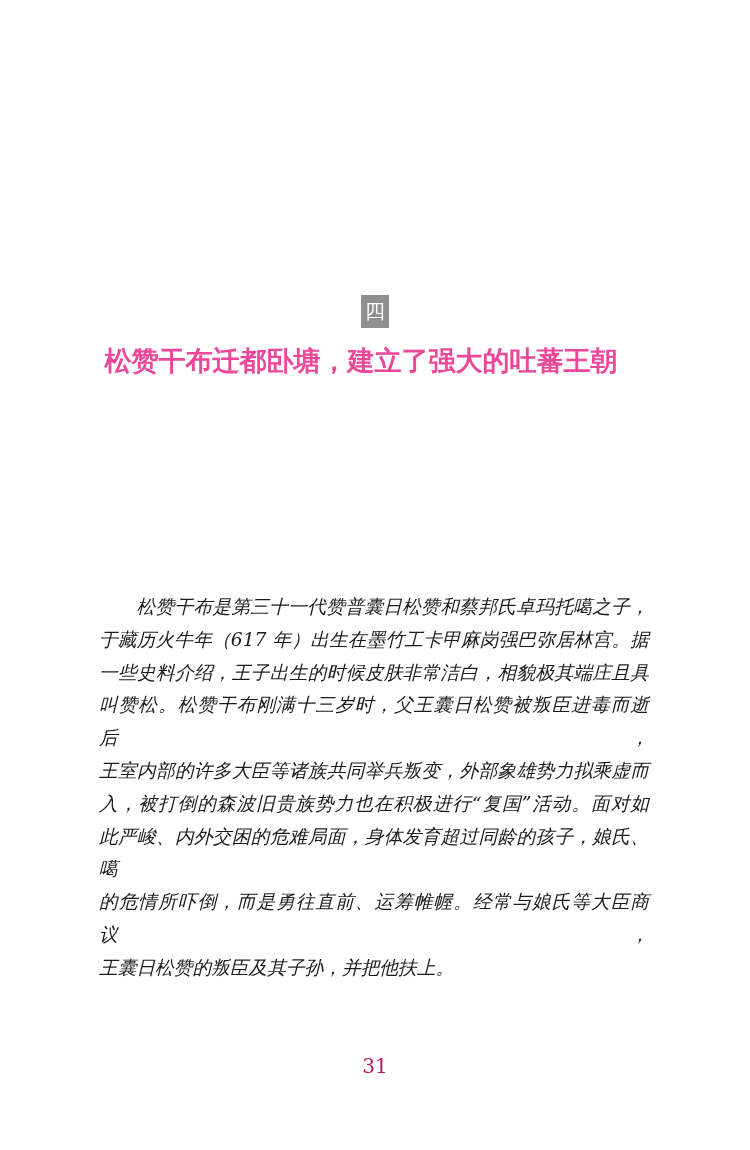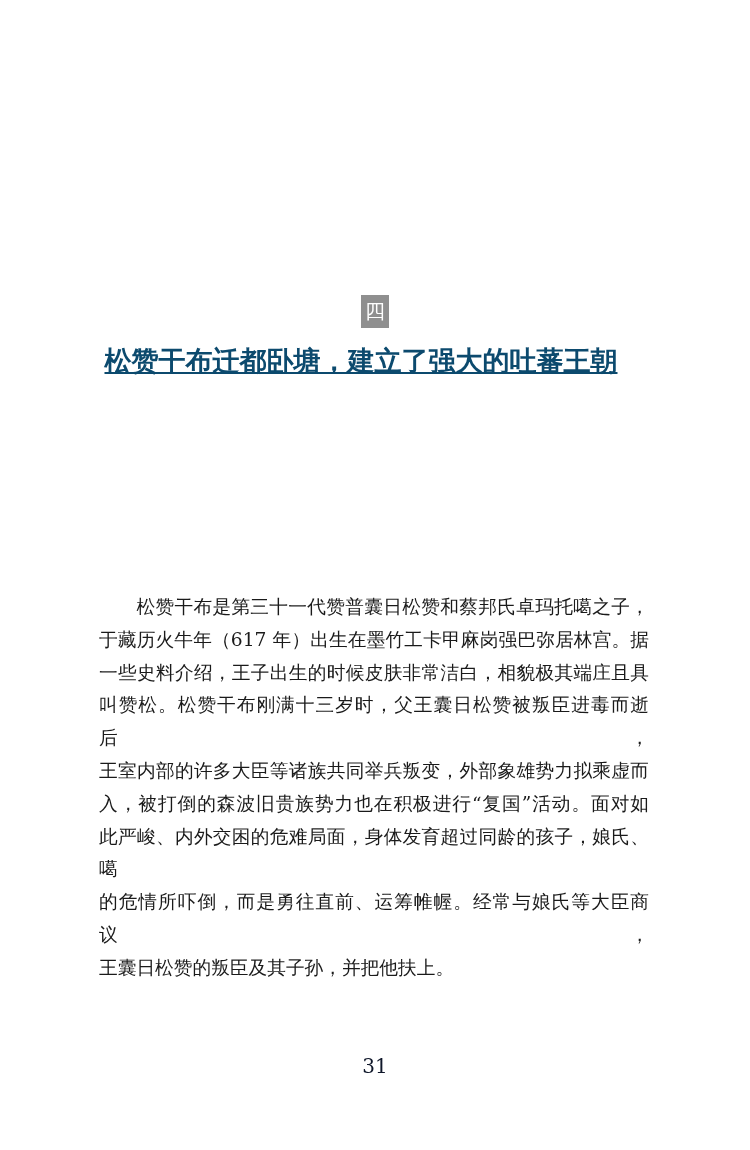--- a/index.html
+++ b/index.html
@@ -34,49 +34,49 @@
   .chapter-title {
     position: absolute;
     top: 342px;
     left: 0;
     width: 722px;
     text-align: center;
     font-size: 27px;
     line-height: 38px;
     font-weight: 700;
     letter-spacing: 0px;
-    color: #0c4a6e;
-    text-decoration: underline;
+    color: #ec4899;
   }
   .body-text {
     position: absolute;
     top: 591px;
     left: 99px;
     width: 550px;
     font-size: 18.7px;
     line-height: 32.8px;
     color: var(--text-color, #1a1a1a);
   }
   .body-line {
     text-align: justify;
     text-align-last: justify;
     text-justify: inter-character;
     white-space: normal;
+    font-style: italic;
   }
   .body-line:first-child { text-indent: 2em; }
   .body-line:last-child { text-align-last: left; }
   .page-number {
     position: absolute;
     top: 1053px;
     left: 0;
     width: 750px;
     text-align: center;
     font-size: 20px;
     line-height: 26px;
-    color: #0f172a;
+    color: #be185d;
   }
 </style>
 </head>
 <body>
 
 <div class="page">
 
   <div class="chapter-badge">
     <span>四</span>
   </div>

